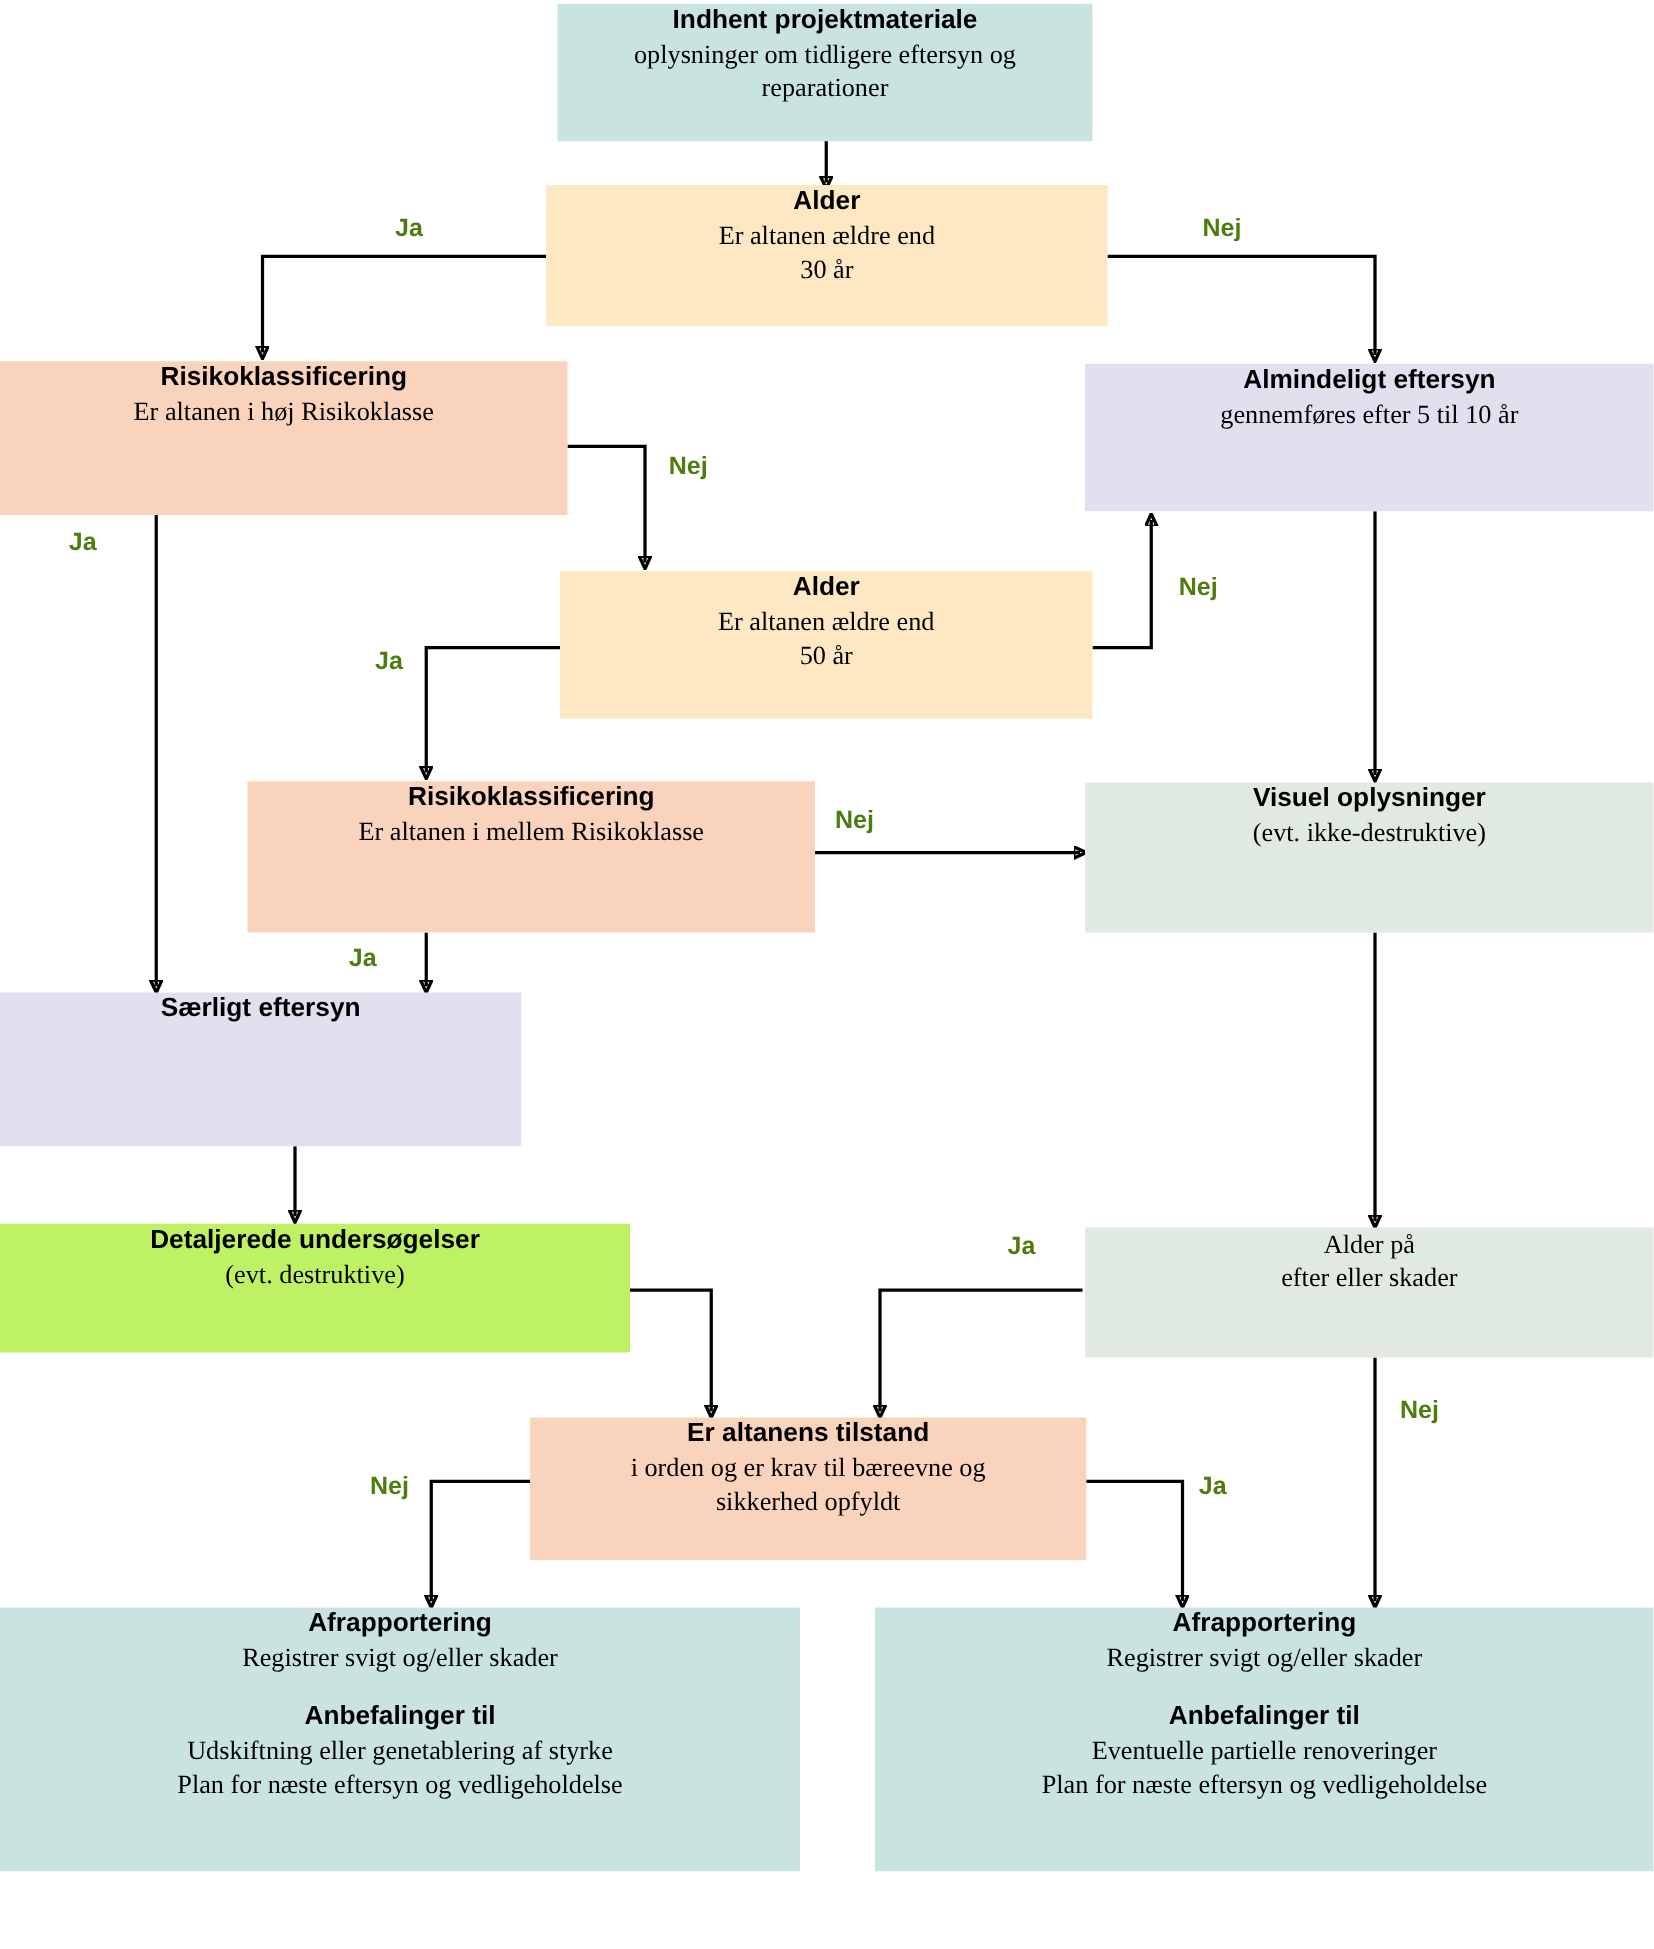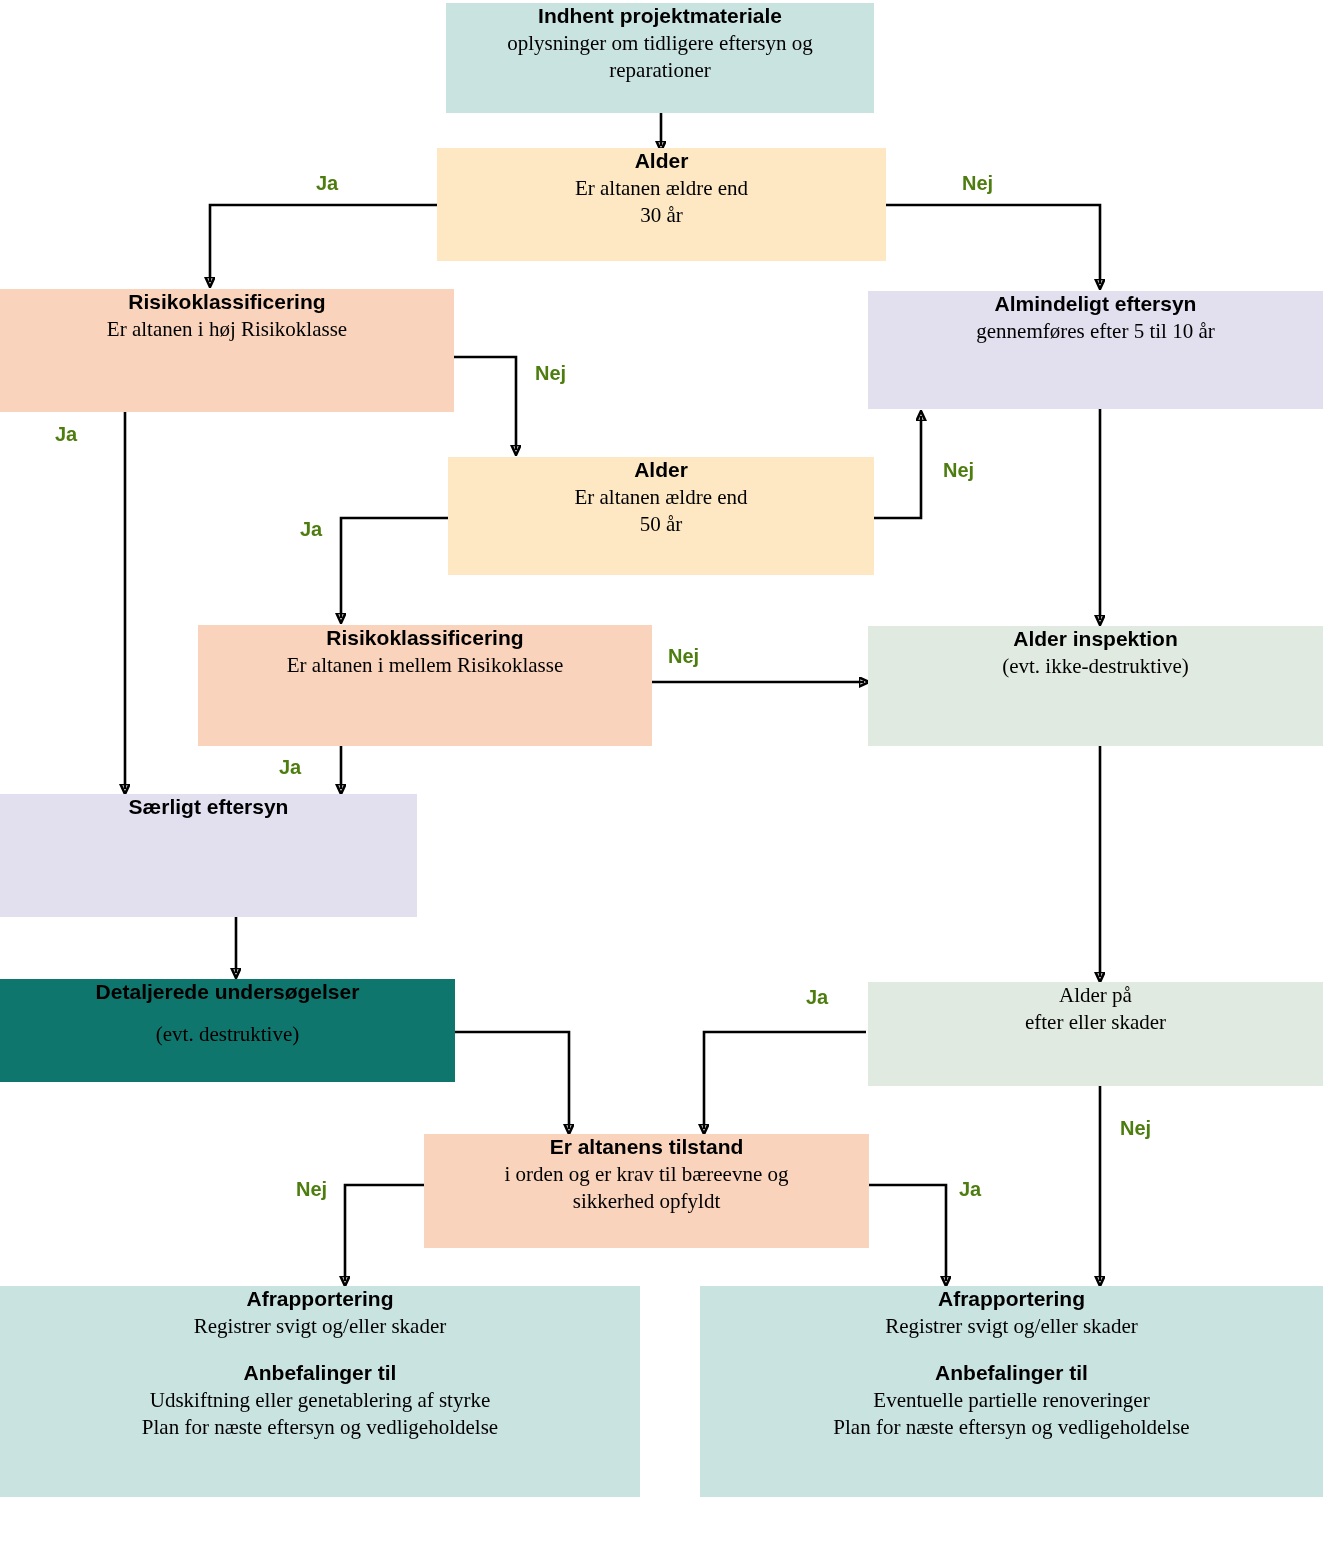--- a/index.html
+++ b/index.html
@@ -91,29 +91,29 @@
     <div class="sub">Er altanen ældre end</div>
     <div class="sub">50 år</div>
   </div>
 
   <div class="node" style="left:198px;top:625px;width:454px;height:121px;background:#fad3bc;">
     <div class="ttl">Risikoklassificering</div>
     <div class="sub">Er altanen i mellem Risikoklasse</div>
   </div>
 
   <div class="node" style="left:868px;top:626px;width:455px;height:120px;background:#e1eae1;">
-    <div class="ttl">Alder inspektion</div>
+    <div class="ttl">Visuel oplysninger</div>
     <div class="sub">(evt. ikke-destruktive)</div>
   </div>
 
   <div class="node" style="left:0px;top:794px;width:417px;height:123px;background:#e2dfef;">
     <div class="ttl">Særligt eftersyn</div>
   </div>
 
-  <div class="node" style="left:0px;top:979px;width:455px;height:103px;background:#0f766e;gap:15px;">
+  <div class="node" style="left:0px;top:979px;width:504px;height:103px;background:#bef264;">
     <div class="ttl">Detaljerede undersøgelser</div>
     <div class="sub">(evt. destruktive)</div>
   </div>
 
   <div class="node" style="left:868px;top:982px;width:455px;height:104px;background:#e1eae1;">
     <div class="sub">Alder på</div>
     <div class="sub">efter eller skader</div>
   </div>
 
   <div class="node" style="left:424px;top:1134px;width:445px;height:114px;background:#fad3bc;">

